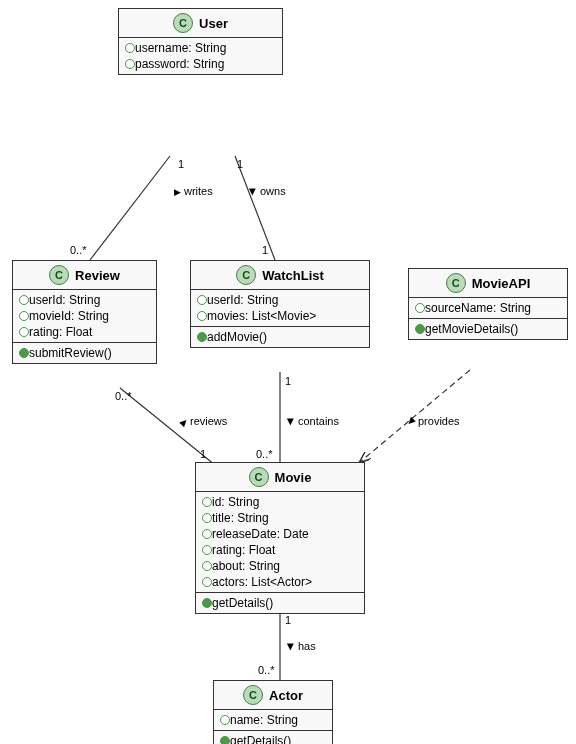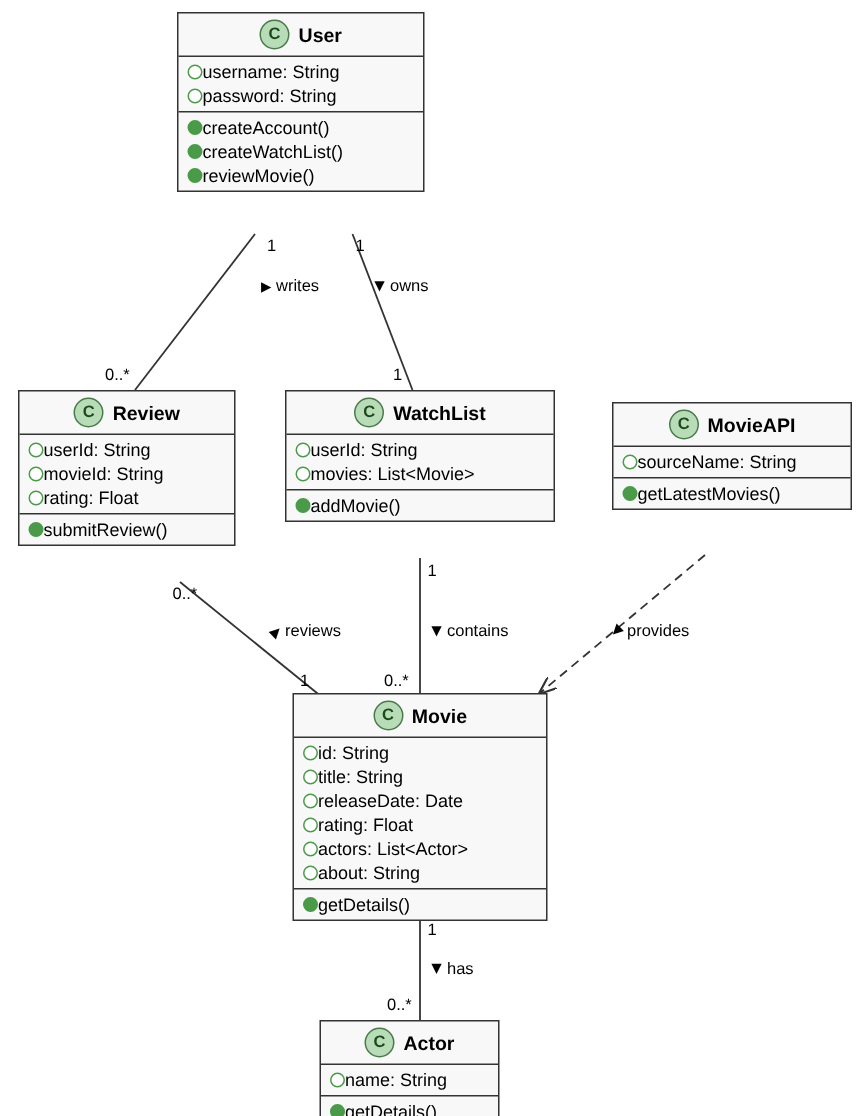--- a/index.html
+++ b/index.html
@@ -132,34 +132,20 @@
   <div class="section">
     <div class="member">
         <span class="vis vis-open"></span>
         <span>username: String</span>
       </div>
     <div class="member">
         <span class="vis vis-open"></span>
         <span>password: String</span>
       </div>
   </div>
-  <div class="section">
-    <div class="member">
-        <span class="vis vis-filled"></span>
-        <span>createAccount()</span>
-      </div>
-    <div class="member">
-        <span class="vis vis-filled"></span>
-        <span>createWatchList()</span>
-      </div>
-    <div class="member">
-        <span class="vis vis-filled"></span>
-        <span>reviewMovie()</span>
-      </div>
-  </div>
 </div>
 
 <div class="class-box" style="left:12px; top:260px; width:145px;">
   <div class="class-header">
     <span class="c-icon">C</span>
     <span>Review</span>
   </div>
   <div class="section">
     <div class="member">
         <span class="vis vis-open"></span>
@@ -212,21 +198,21 @@
   </div>
   <div class="section">
     <div class="member">
         <span class="vis vis-open"></span>
         <span>sourceName: String</span>
       </div>
   </div>
   <div class="section">
     <div class="member">
         <span class="vis vis-filled"></span>
-        <span>getLatestMovies()</span>
+        <span>getMovieDetails()</span>
       </div>
   </div>
 </div>
 
 <div class="class-box" style="left:195px; top:462px; width:170px;">
   <div class="class-header">
     <span class="c-icon">C</span>
     <span>Movie</span>
   </div>
   <div class="section">
@@ -241,26 +227,26 @@
     <div class="member">
         <span class="vis vis-open"></span>
         <span>releaseDate: Date</span>
       </div>
     <div class="member">
         <span class="vis vis-open"></span>
         <span>rating: Float</span>
       </div>
     <div class="member">
         <span class="vis vis-open"></span>
+        <span>about: String</span>
+      </div>
+    <div class="member">
+        <span class="vis vis-open"></span>
         <span>actors: List&lt;Actor&gt;</span>
       </div>
-    <div class="member">
-        <span class="vis vis-open"></span>
-        <span>about: String</span>
-      </div>
   </div>
   <div class="section">
     <div class="member">
         <span class="vis vis-filled"></span>
         <span>getDetails()</span>
       </div>
   </div>
 </div>
 
 <div class="class-box" style="left:213px; top:680px; width:120px;">

